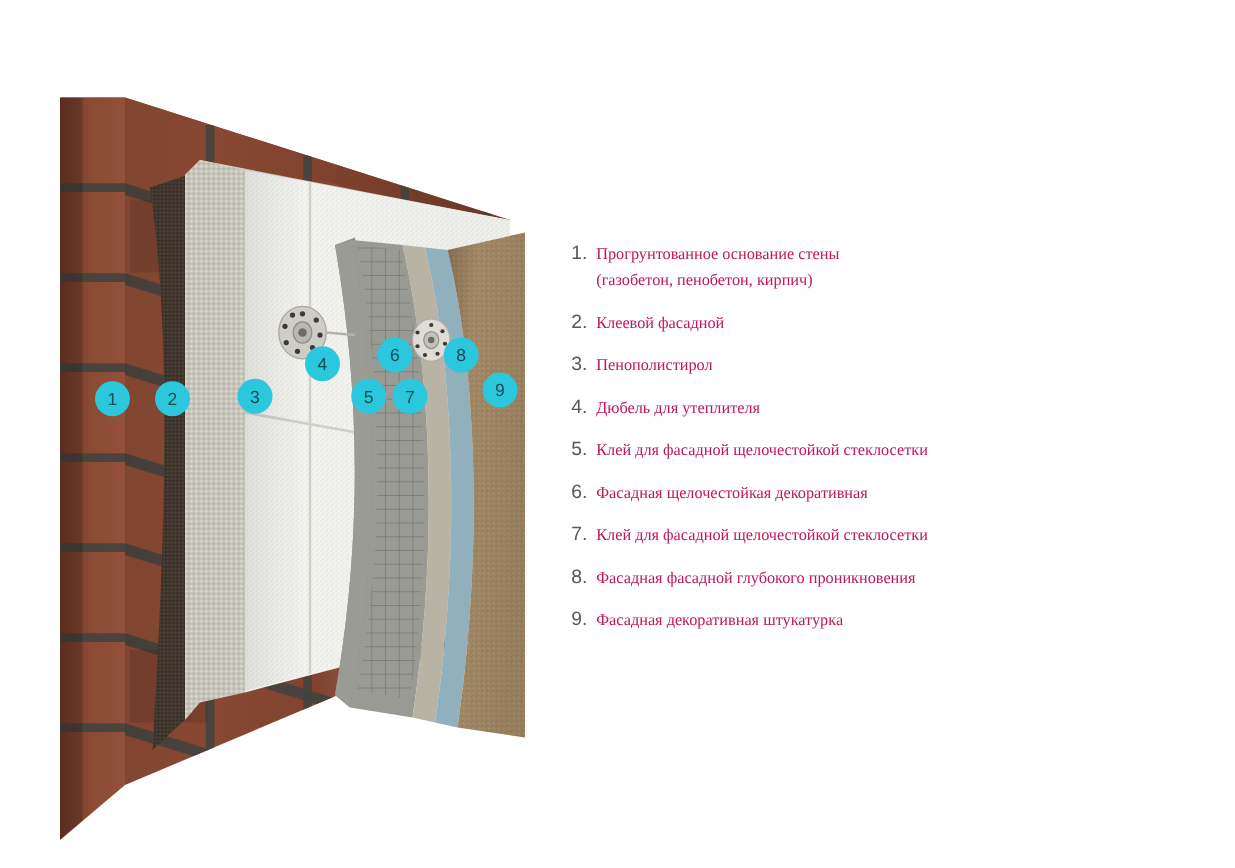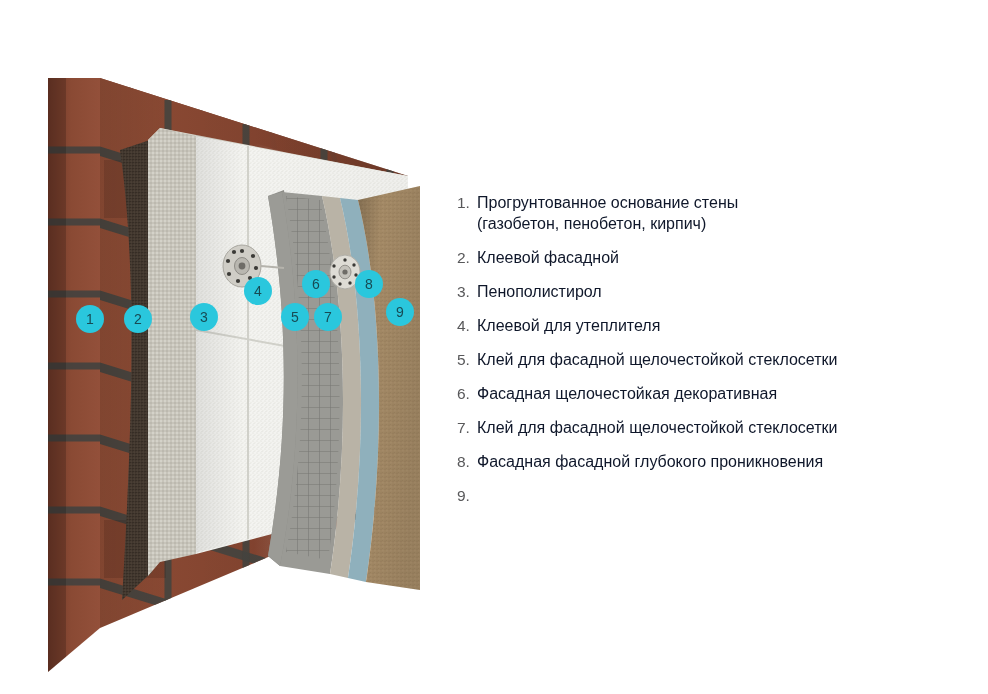--- a/index.html
+++ b/index.html
@@ -32,22 +32,23 @@
   }
   .legend-row{
     display:flex;align-items:flex-start;
     margin-bottom:13px;
   }
   .legend-num{
     color:#58585a;font-size:15.5px;line-height:21px;
     width:20px;flex:0 0 20px;
   }
   .legend-text{
-    color:#0f172a;font-size:16px;line-height:21px;
+    color:#be185d;font-size:13px;line-height:21px;
     white-space:pre-line;
+    font-family:Liberation Serif, serif;
   }
 </style>
 </head>
 <body>
 
 <div id="canvas">
 
   <div id="illustration">
     <svg viewBox="0 0 440 694" xmlns="http://www.w3.org/2000/svg">
       <defs>
@@ -290,36 +291,37 @@
     <div class="legend-row">
       <span class="legend-num">2.</span>
       <span class="legend-text">Клеевой фасадной</span>
     </div>
     <div class="legend-row">
       <span class="legend-num">3.</span>
       <span class="legend-text">Пенополистирол</span>
     </div>
     <div class="legend-row">
       <span class="legend-num">4.</span>
-      <span class="legend-text">Клеевой для утеплителя</span>
+      <span class="legend-text">Дюбель для утеплителя</span>
     </div>
     <div class="legend-row">
       <span class="legend-num">5.</span>
       <span class="legend-text">Клей для фасадной щелочестойкой стеклосетки</span>
     </div>
     <div class="legend-row">
       <span class="legend-num">6.</span>
       <span class="legend-text">Фасадная щелочестойкая декоративная</span>
     </div>
     <div class="legend-row">
       <span class="legend-num">7.</span>
       <span class="legend-text">Клей для фасадной щелочестойкой стеклосетки</span>
     </div>
     <div class="legend-row">
       <span class="legend-num">8.</span>
       <span class="legend-text">Фасадная фасадной глубокого проникновения</span>
     </div>
     <div class="legend-row">
       <span class="legend-num">9.</span>
+      <span class="legend-text">Фасадная декоративная штукатурка</span>
     </div>
   </div>
 
 </div>
 
 </body></html>

